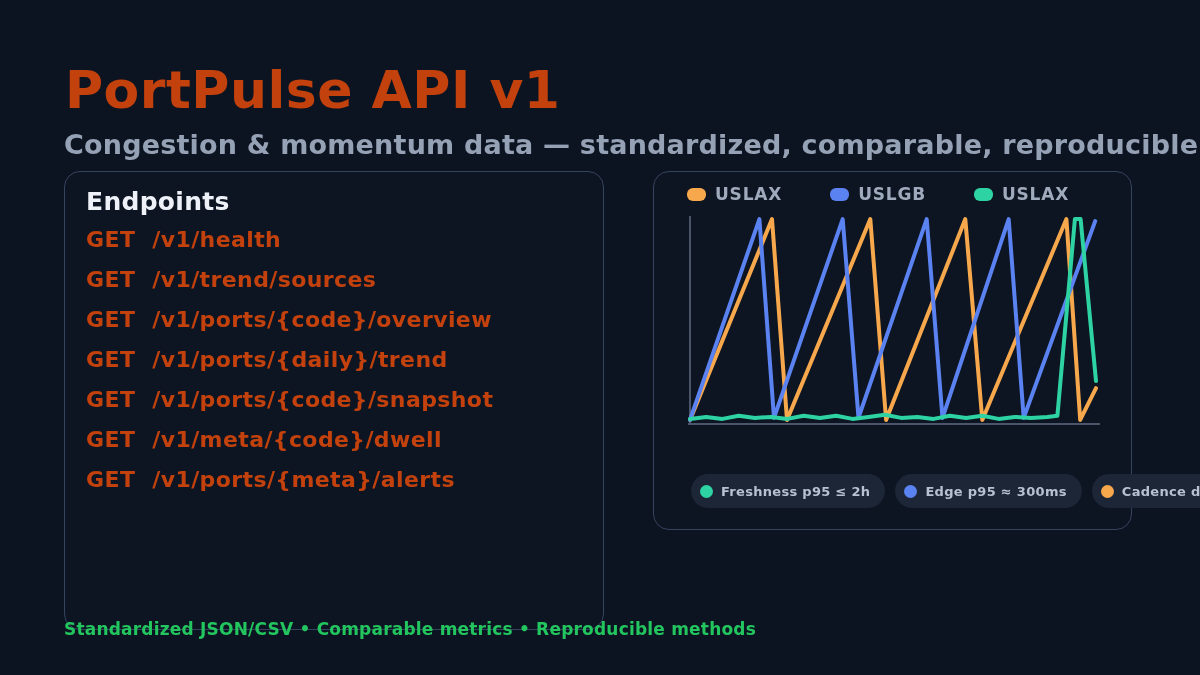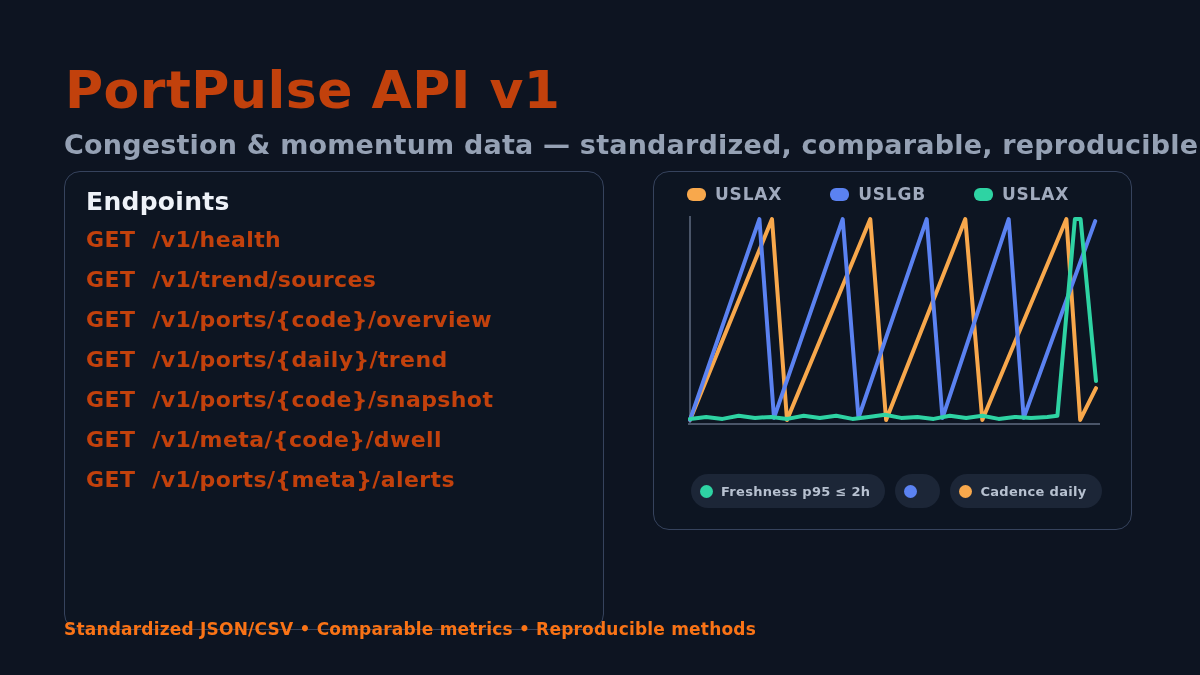--- a/index.html
+++ b/index.html
@@ -62,21 +62,21 @@
   }
   .badge-dot{
     display:inline-block;width:13px;height:13px;border-radius:50%;
     margin-right:8px;flex:none;
   }
   .badge-label{
     font-size:13px;font-weight:700;color:#b7c1d0;letter-spacing:.3px;
   }
   .page-footer{
     left:64px;top:619px;
-    font-size:17px;font-weight:700;color:#f97316;
+    font-size:17px;font-weight:700;color:#22c55e;
     letter-spacing:.2px;white-space:nowrap;
   }
 </style>
 </head>
 <body>
 
 <div class="abs page-title">PortPulse API v1</div>
 <div class="abs page-subtitle">Congestion &amp; momentum data — standardized, comparable, reproducible.</div>
 
 <div class="abs card card-endpoints">
@@ -116,20 +116,21 @@
         <polyline points="2.0,204.9 18.2,202.9 34.5,204.9 50.7,201.8 67.0,203.9 83.2,202.9 99.4,204.9 115.7,201.8 131.9,203.9 148.2,201.8 164.4,204.9 180.6,202.9 196.9,200.8 213.1,203.9 229.4,202.9 245.6,204.9 261.8,201.8 278.1,203.9 294.3,201.8 310.6,204.9 326.8,202.9 343.0,203.9 359.3,202.9 369.4,201.8 386.9,5.1 392.6,5.1 408.0,167.0" fill="none" stroke="#2ed3a3" stroke-width="4" stroke-linejoin="round" stroke-linecap="round"></polyline>
       </g>
   </svg>
   <div class="badges" id="badges">
       <span class="badge">
         <i class="badge-dot" style="background: rgb(46, 211, 163);"></i>
         <span class="badge-label">Freshness p95 ≤ 2h</span>
       </span>
       <span class="badge">
         <i class="badge-dot" style="background: rgb(91, 130, 241);"></i>
+        <span class="badge-label">Edge p95 ≈ 300ms</span>
       </span>
       <span class="badge">
         <i class="badge-dot" style="background: rgb(248, 168, 76);"></i>
         <span class="badge-label">Cadence daily</span>
       </span>
     </div>
 </div>
 
 <div class="abs page-footer">Standardized JSON/CSV • Comparable metrics • Reproducible methods</div>
 

